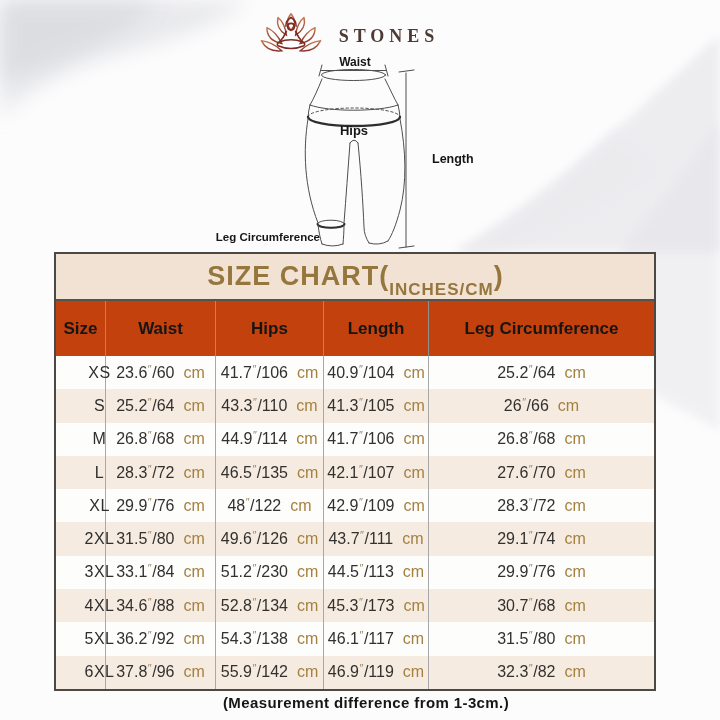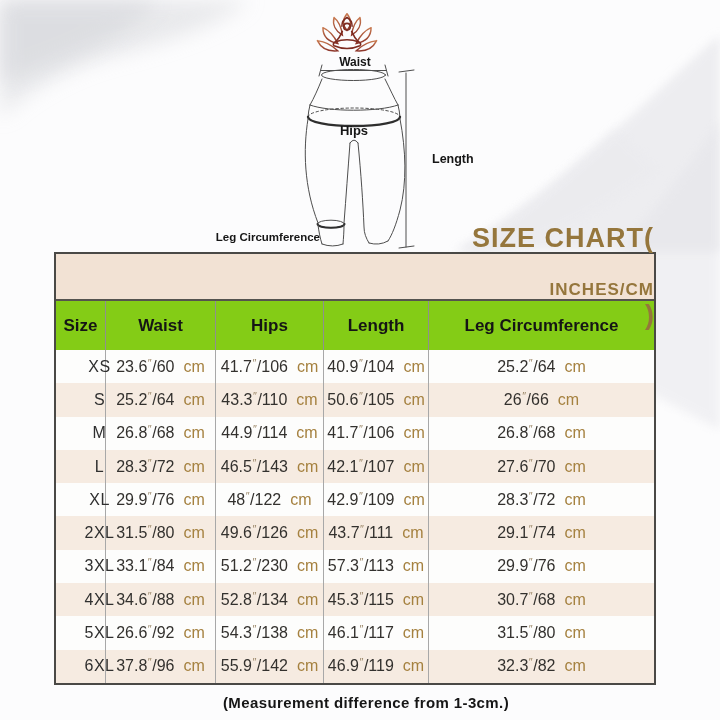--- a/index.html
+++ b/index.html
@@ -20,29 +20,29 @@
   }
   .pants-svg{position:absolute;left:210px;top:55px;}
   .diagram-label{font-family:"Liberation Sans",sans-serif;font-weight:700;fill:#161616;}
   
   .size-chart{
     position:absolute;left:54px;top:252px;width:602px;
     border:2px solid #4a4946;box-sizing:border-box;background:#fff;
   }
   .chart-title{
     height:45px;background:#f2e2d4;border-bottom:2px solid #55534f;
-    display:flex;align-items:flex-end;justify-content:center;
-    color:#95763c;font-weight:700;flex-direction:column;
+    display:flex;align-items:center;justify-content:center;
+    color:#95763c;font-weight:700;
   }
   .t-main{font-size:27px;letter-spacing:1px;}
   .t-sub{font-size:17px;letter-spacing:1px;padding-top:4px;margin-top:22px;}
   .t-close{font-size:27px;}
   .thead{
     display:grid;grid-template-columns:50px 110px 108px 105px 1fr;
-    height:49px;background:#84cc16;
+    height:55px;background:#c2410c;
   }
   .thead .cell{
     display:flex;align-items:center;justify-content:center;
     font-size:17px;font-weight:700;color:#151515;
     border-right:1px solid #8f8f8f;
   }
   .thead .cell:last-child{border-right:none;}
   .trow{display:grid;grid-template-columns:50px 110px 108px 105px 1fr;height:33.3px;}
   .trow.white{background:#fdfdfc;}
   .trow.beige{background:#f6ebe1;}
@@ -96,20 +96,21 @@
     </g>
     <g fill="none" stroke="#7d2b21" stroke-width="1.7" stroke-linecap="round">
       <circle cx="36" cy="17" r="3.6"></circle>
       <path d="M36,7 C32,9 30.5,13 30.5,16.5"></path>
       <path d="M36,7 C40,9 41.5,13 41.5,16.5"></path>
       <path d="M31,22 C29,26.5 27,30 24,33"></path>
       <path d="M41,22 C43,26.5 45,30 48,33"></path>
       <path d="M23,33.5 Q36,28.5 49,33.5 Q52,35.5 50,37.5 Q36,43.5 22,37.5 Q20,35.5 23,33.5 Z"></path>
     </g>
   </svg>
+  <span class="brand-text">STONES</span>
 </div>
 
 <svg class="pants-svg" width="270" height="200" viewBox="0 0 270 200">
   <g fill="none" stroke="#4e4e4e" stroke-width="1" stroke-linecap="round">
 
     <path d="M111,15.5 L176,15.5"></path>
     <path d="M112,10 L109,21"></path>
     <path d="M175,10 L178,21"></path>
 
     <ellipse cx="143.5" cy="20" rx="32" ry="5.5"></ellipse>
@@ -195,21 +196,21 @@
           <span class="v">/64</span>
           <span class="unit">cm</span>
         </div>
         <div class="cell">
           <span class="v">43.3</span>
           <span class="mark">″</span>
           <span class="v">/110</span>
           <span class="unit">cm</span>
         </div>
         <div class="cell">
-          <span class="v">50.6</span>
+          <span class="v">41.3</span>
           <span class="mark">″</span>
           <span class="v">/105</span>
           <span class="unit">cm</span>
         </div>
         <div class="cell">
           <span class="v">26</span>
           <span class="mark">″</span>
           <span class="v">/66</span>
           <span class="unit">cm</span>
         </div>
@@ -245,21 +246,21 @@
         <div class="cell size-cell">L</div>
         <div class="cell">
           <span class="v">28.3</span>
           <span class="mark">″</span>
           <span class="v">/72</span>
           <span class="unit">cm</span>
         </div>
         <div class="cell">
           <span class="v">46.5</span>
           <span class="mark">″</span>
-          <span class="v">/143</span>
+          <span class="v">/135</span>
           <span class="unit">cm</span>
         </div>
         <div class="cell">
           <span class="v">42.1</span>
           <span class="mark">″</span>
           <span class="v">/107</span>
           <span class="unit">cm</span>
         </div>
         <div class="cell">
           <span class="v">27.6</span>
@@ -330,21 +331,21 @@
           <span class="v">/84</span>
           <span class="unit">cm</span>
         </div>
         <div class="cell">
           <span class="v">51.2</span>
           <span class="mark">″</span>
           <span class="v">/230</span>
           <span class="unit">cm</span>
         </div>
         <div class="cell">
-          <span class="v">57.3</span>
+          <span class="v">44.5</span>
           <span class="mark">″</span>
           <span class="v">/113</span>
           <span class="unit">cm</span>
         </div>
         <div class="cell">
           <span class="v">29.9</span>
           <span class="mark">″</span>
           <span class="v">/76</span>
           <span class="unit">cm</span>
         </div>
@@ -359,34 +360,34 @@
         </div>
         <div class="cell">
           <span class="v">52.8</span>
           <span class="mark">″</span>
           <span class="v">/134</span>
           <span class="unit">cm</span>
         </div>
         <div class="cell">
           <span class="v">45.3</span>
           <span class="mark">″</span>
-          <span class="v">/115</span>
+          <span class="v">/173</span>
           <span class="unit">cm</span>
         </div>
         <div class="cell">
           <span class="v">30.7</span>
           <span class="mark">″</span>
           <span class="v">/68</span>
           <span class="unit">cm</span>
         </div>
       </div>
       <div class="trow white">
         <div class="cell size-cell">5XL</div>
         <div class="cell">
-          <span class="v">26.6</span>
+          <span class="v">36.2</span>
           <span class="mark">″</span>
           <span class="v">/92</span>
           <span class="unit">cm</span>
         </div>
         <div class="cell">
           <span class="v">54.3</span>
           <span class="mark">″</span>
           <span class="v">/138</span>
           <span class="unit">cm</span>
         </div>

